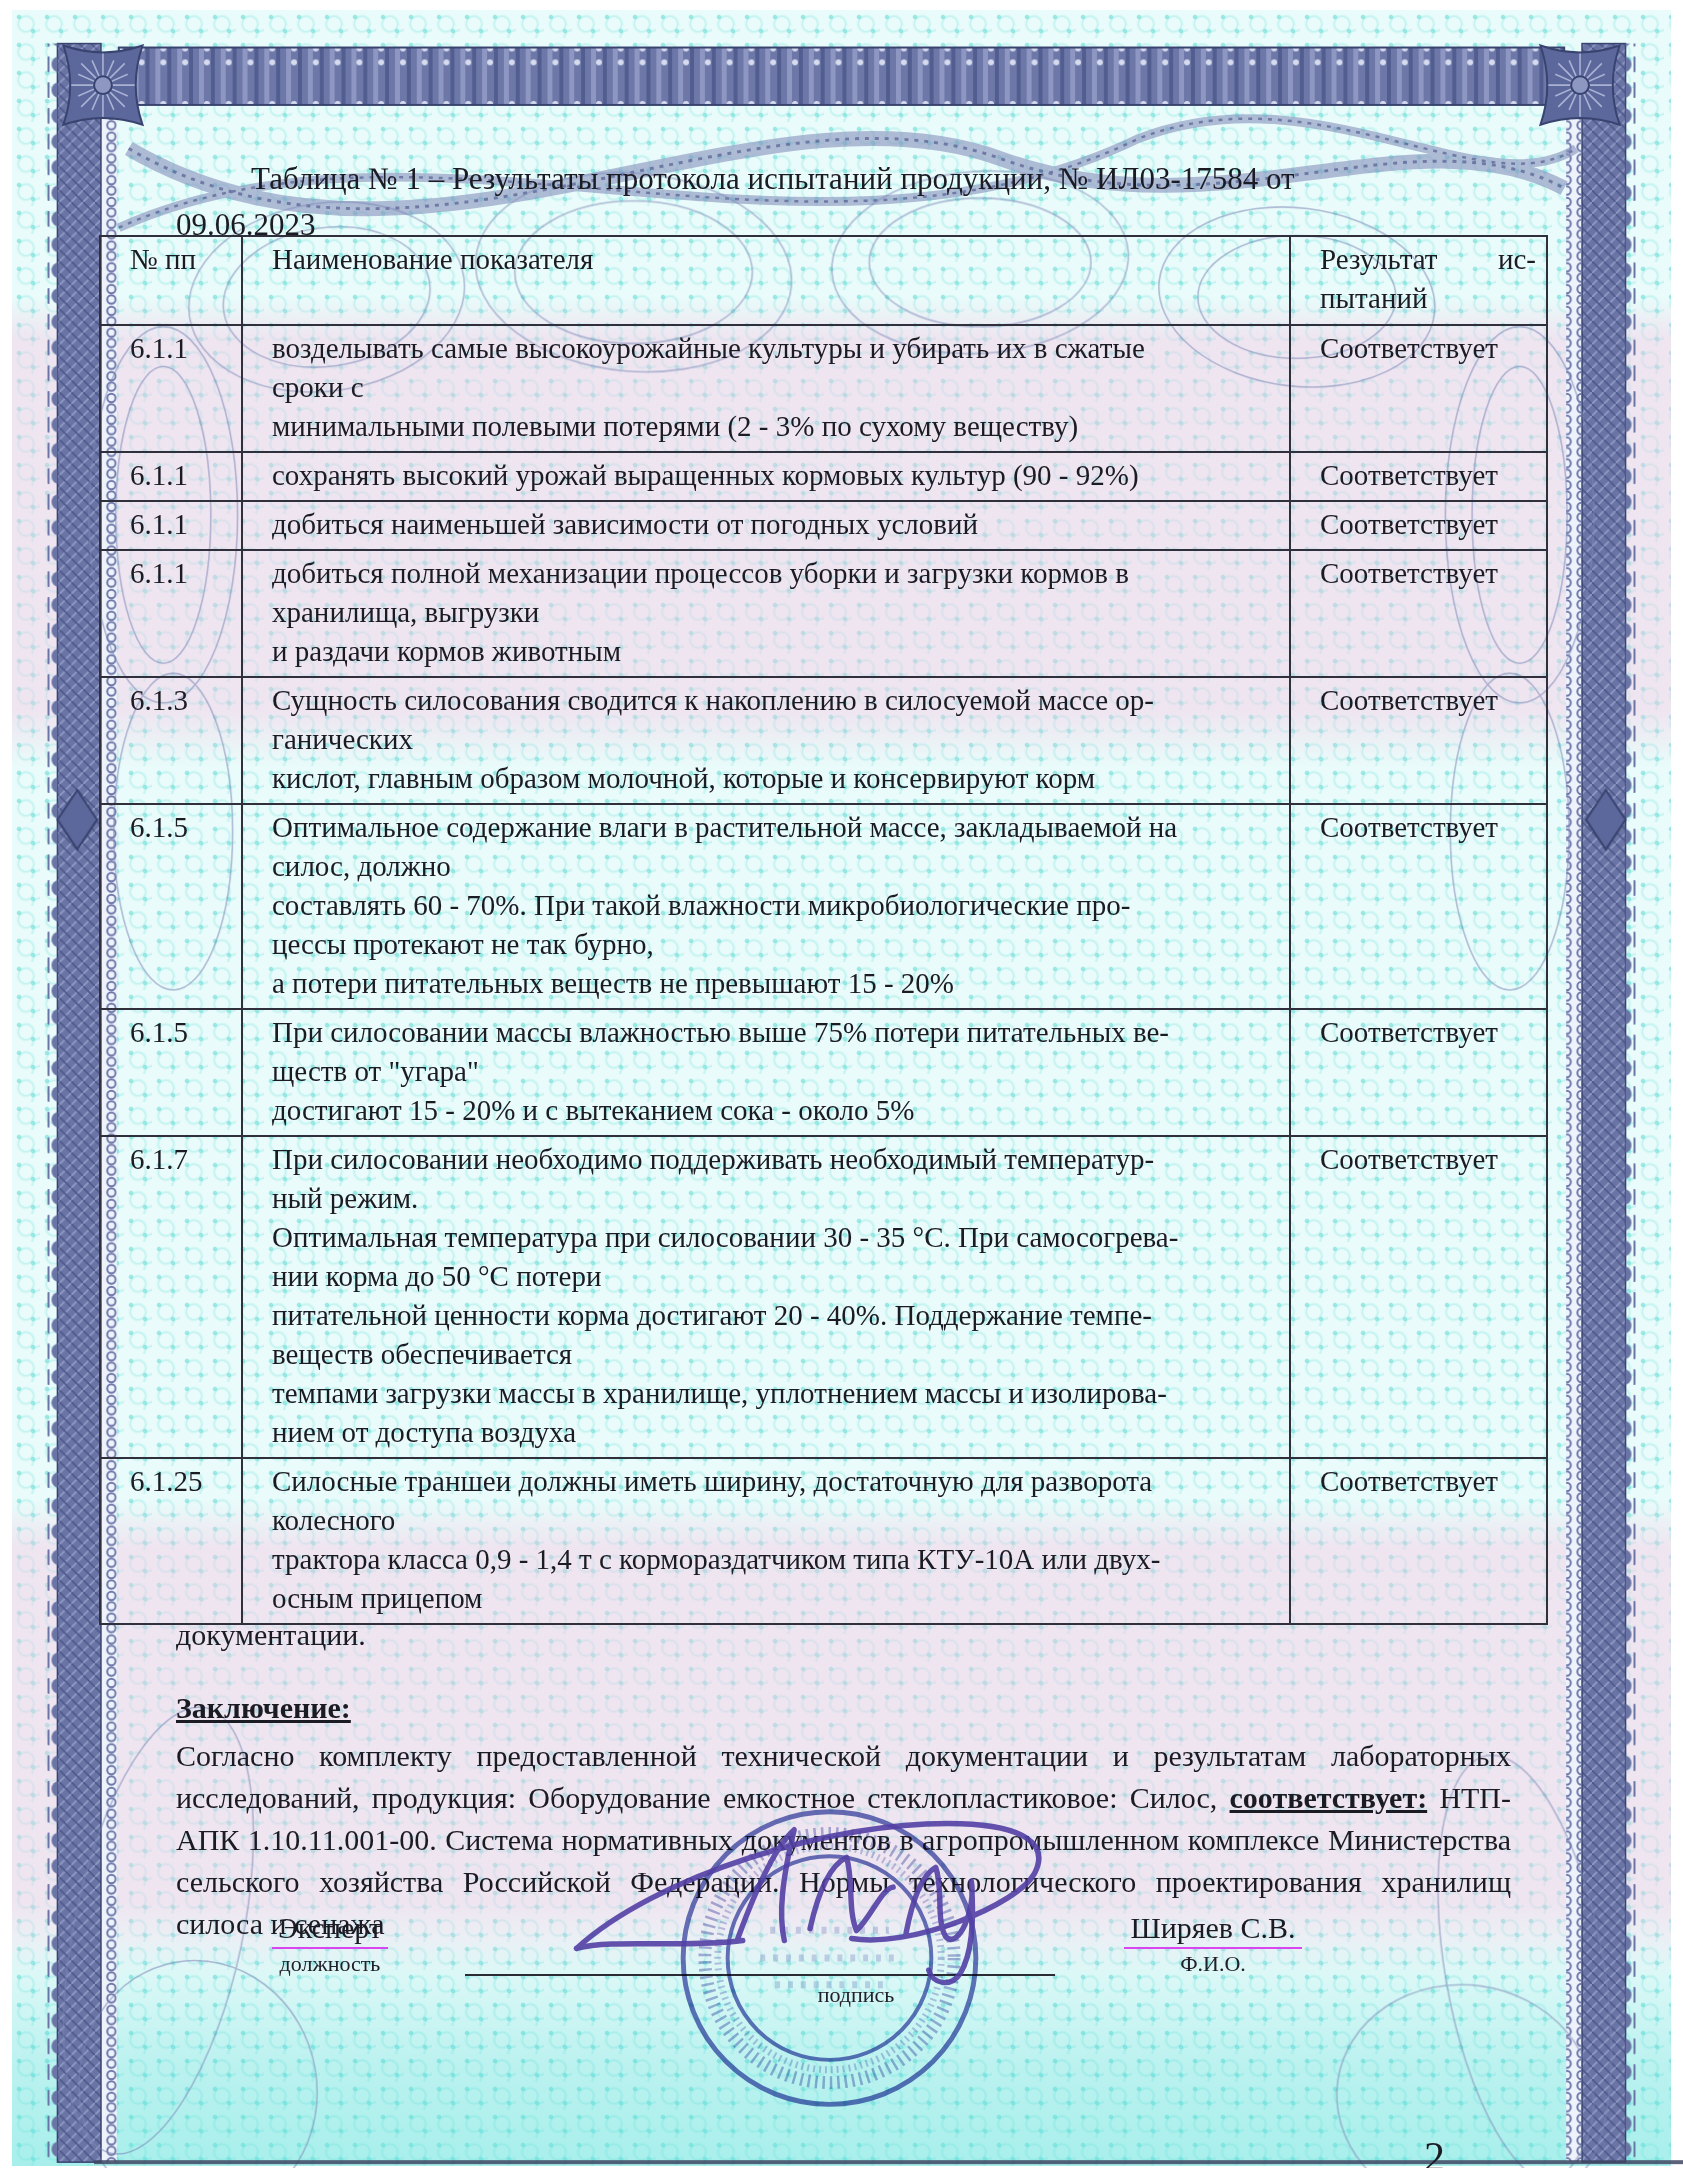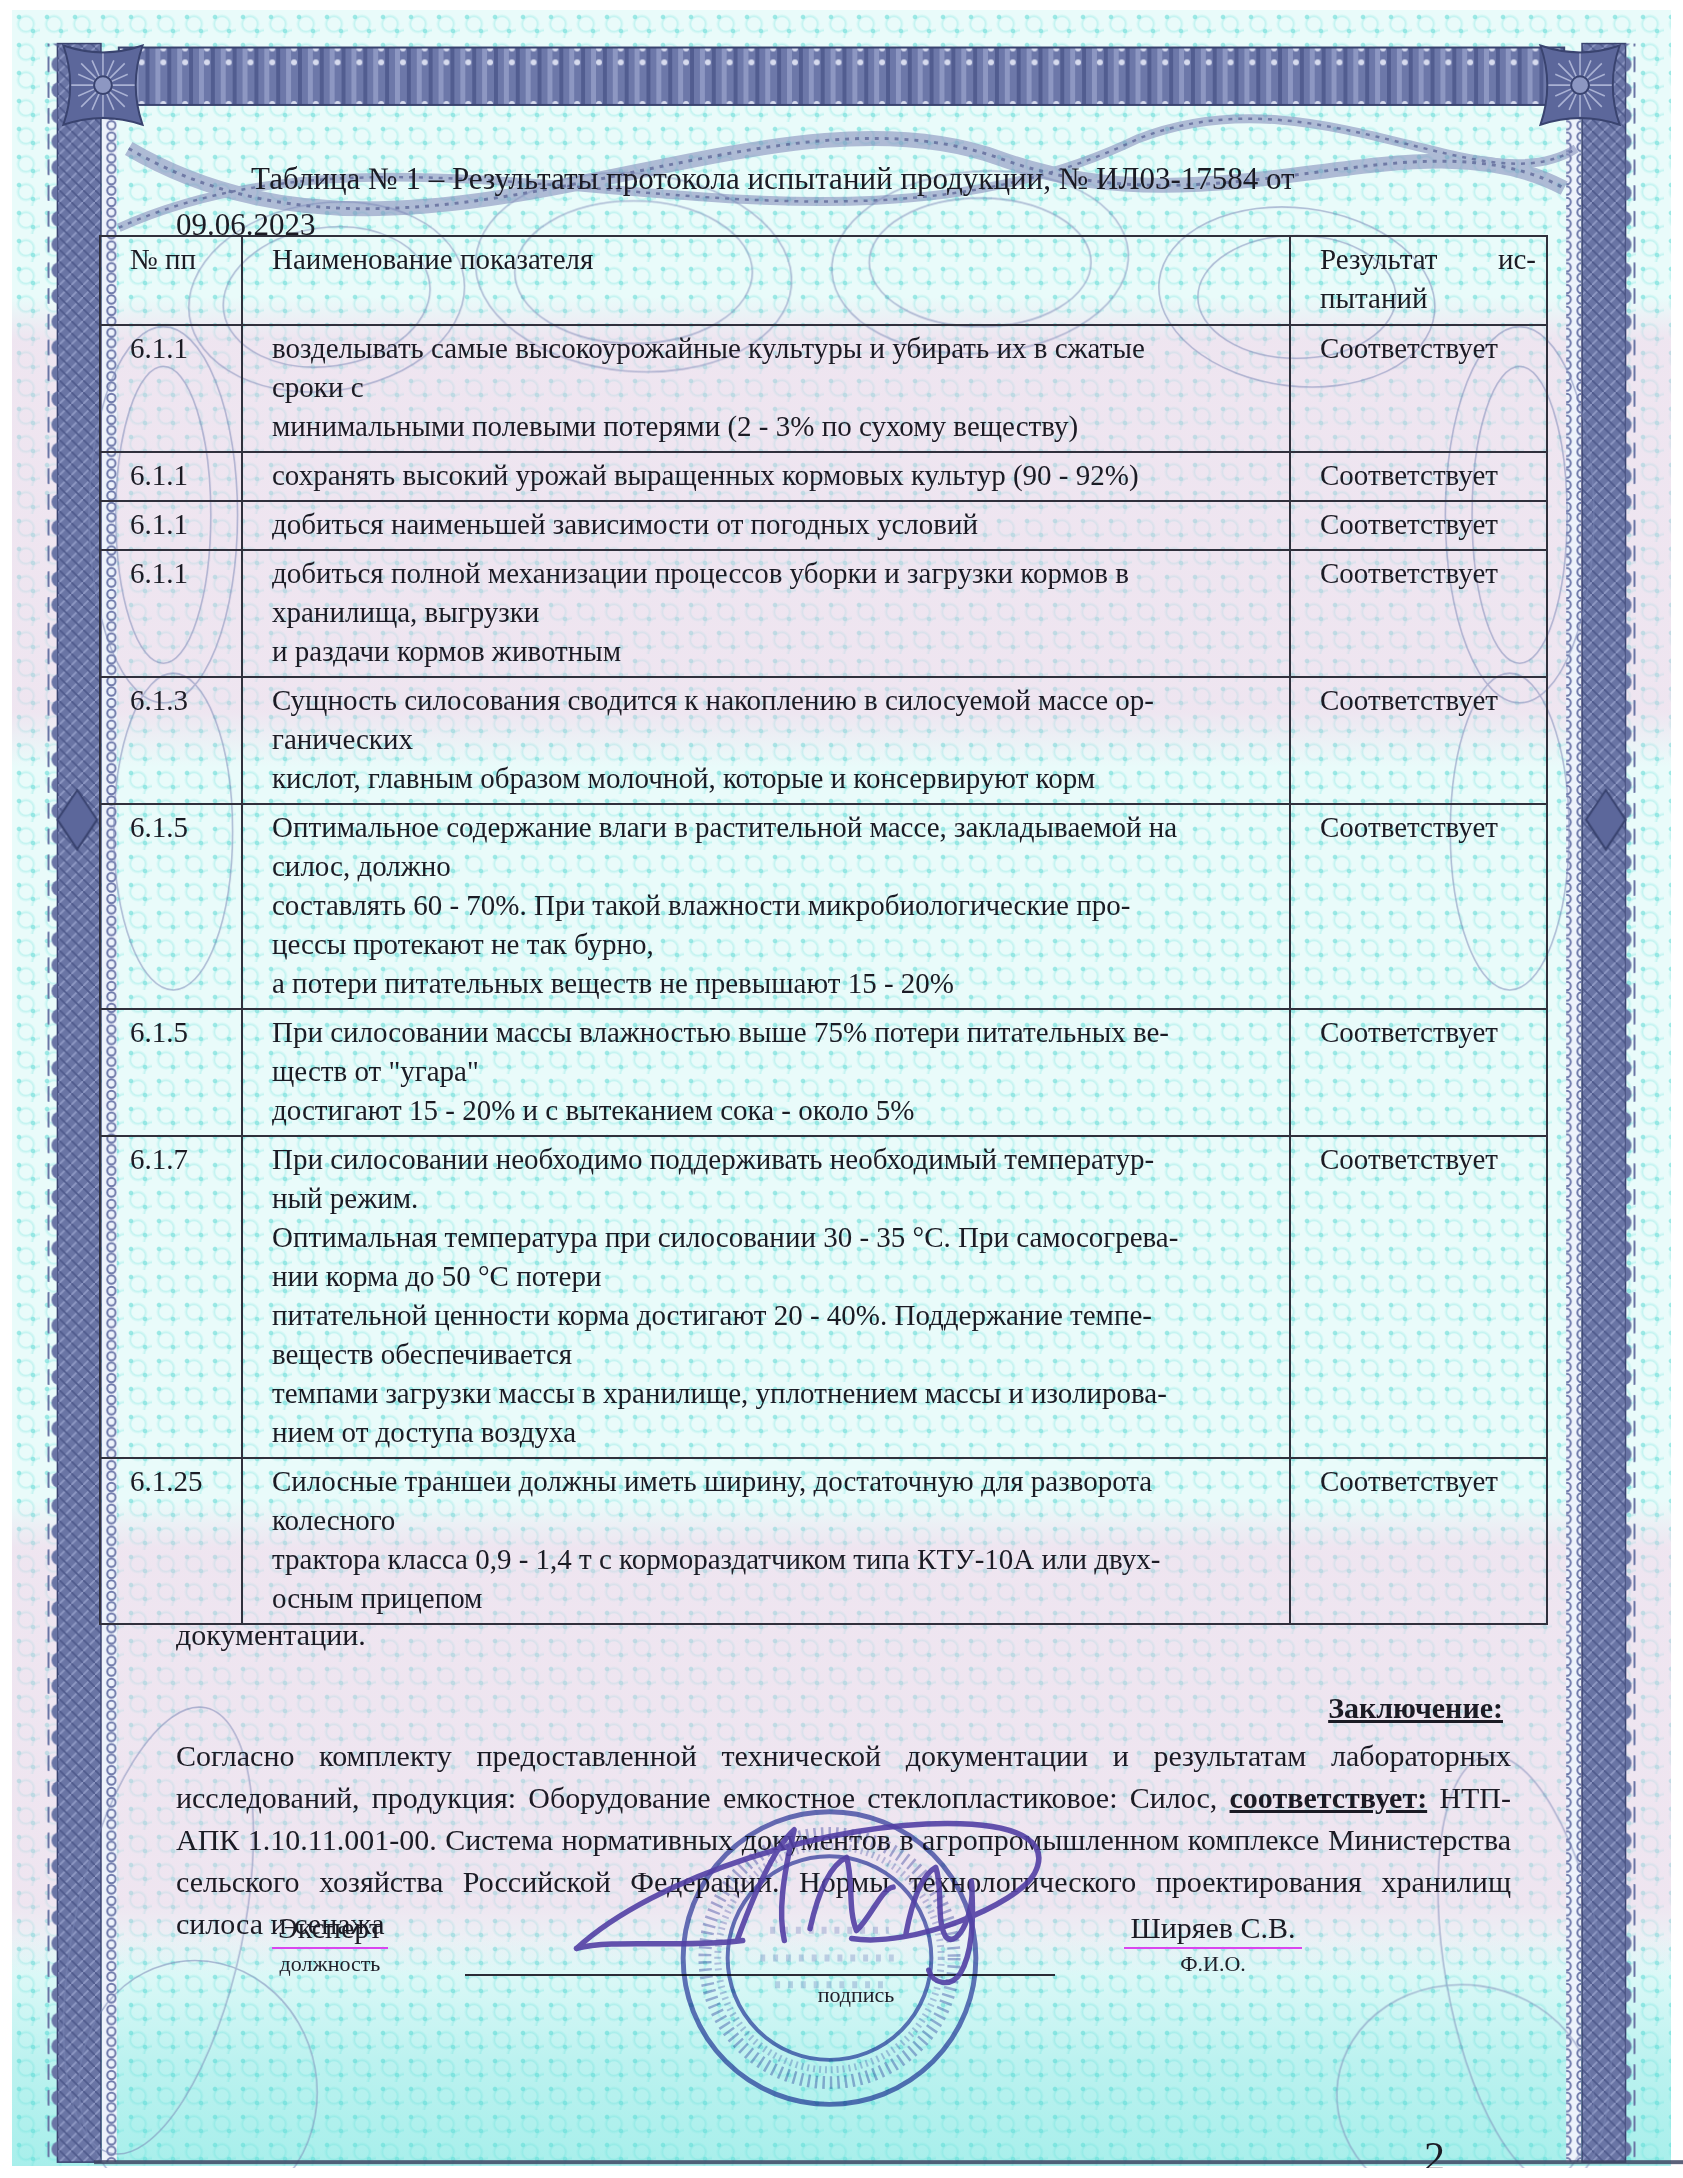--- a/index.html
+++ b/index.html
@@ -40,21 +40,21 @@
     font-weight:normal;font-size:29px;line-height:39px;padding:3px 10px 5px 29px;
   }
   table.results th{height:79px;}
   .jrow{display:flex;justify-content:space-between;}
   td.c-num{padding-left:11px;}
   td.c-name .line{white-space:nowrap;}
   td.c-res{padding-left:12px;}
 
   .notes{position:absolute;left:176px;top:1612px;width:1297px;font-size:30px;line-height:45px;}
   .notes .n1{display:block;text-indent:75px;}
-  .conclusion-h{position:absolute;left:176px;top:1691px;width:1327px;margin:0;text-align:right;font-size:30px;font-weight:bold;text-decoration:underline;}
+  .conclusion-h{position:absolute;left:176px;top:1691px;width:1327px;margin:0;text-align:left;font-size:30px;font-weight:bold;text-decoration:underline;}
   .para2{position:absolute;left:176px;top:1735px;width:1335px;margin:0;font-size:30px;line-height:42px;text-align:justify;}
   .para2 .kw{font-weight:bold;text-decoration:underline;}
 
   .sig-role{position:absolute;left:246px;top:1911px;width:168px;text-align:center;}
   .sig-name{position:absolute;left:1109px;top:1911px;width:208px;text-align:center;}
   .sig-label{display:inline-block;font-size:30px;border-bottom:2px solid #d946ef;padding:0 6px 2px;}
   .cap{font-size:22px;margin-top:2px;color:#20202a;}
   .sig-line{position:absolute;left:465px;top:1974px;width:590px;border-top:2px solid #2c2c36;}
   .sig-cap{position:absolute;left:752px;top:1980px;width:208px;text-align:center;}
 

